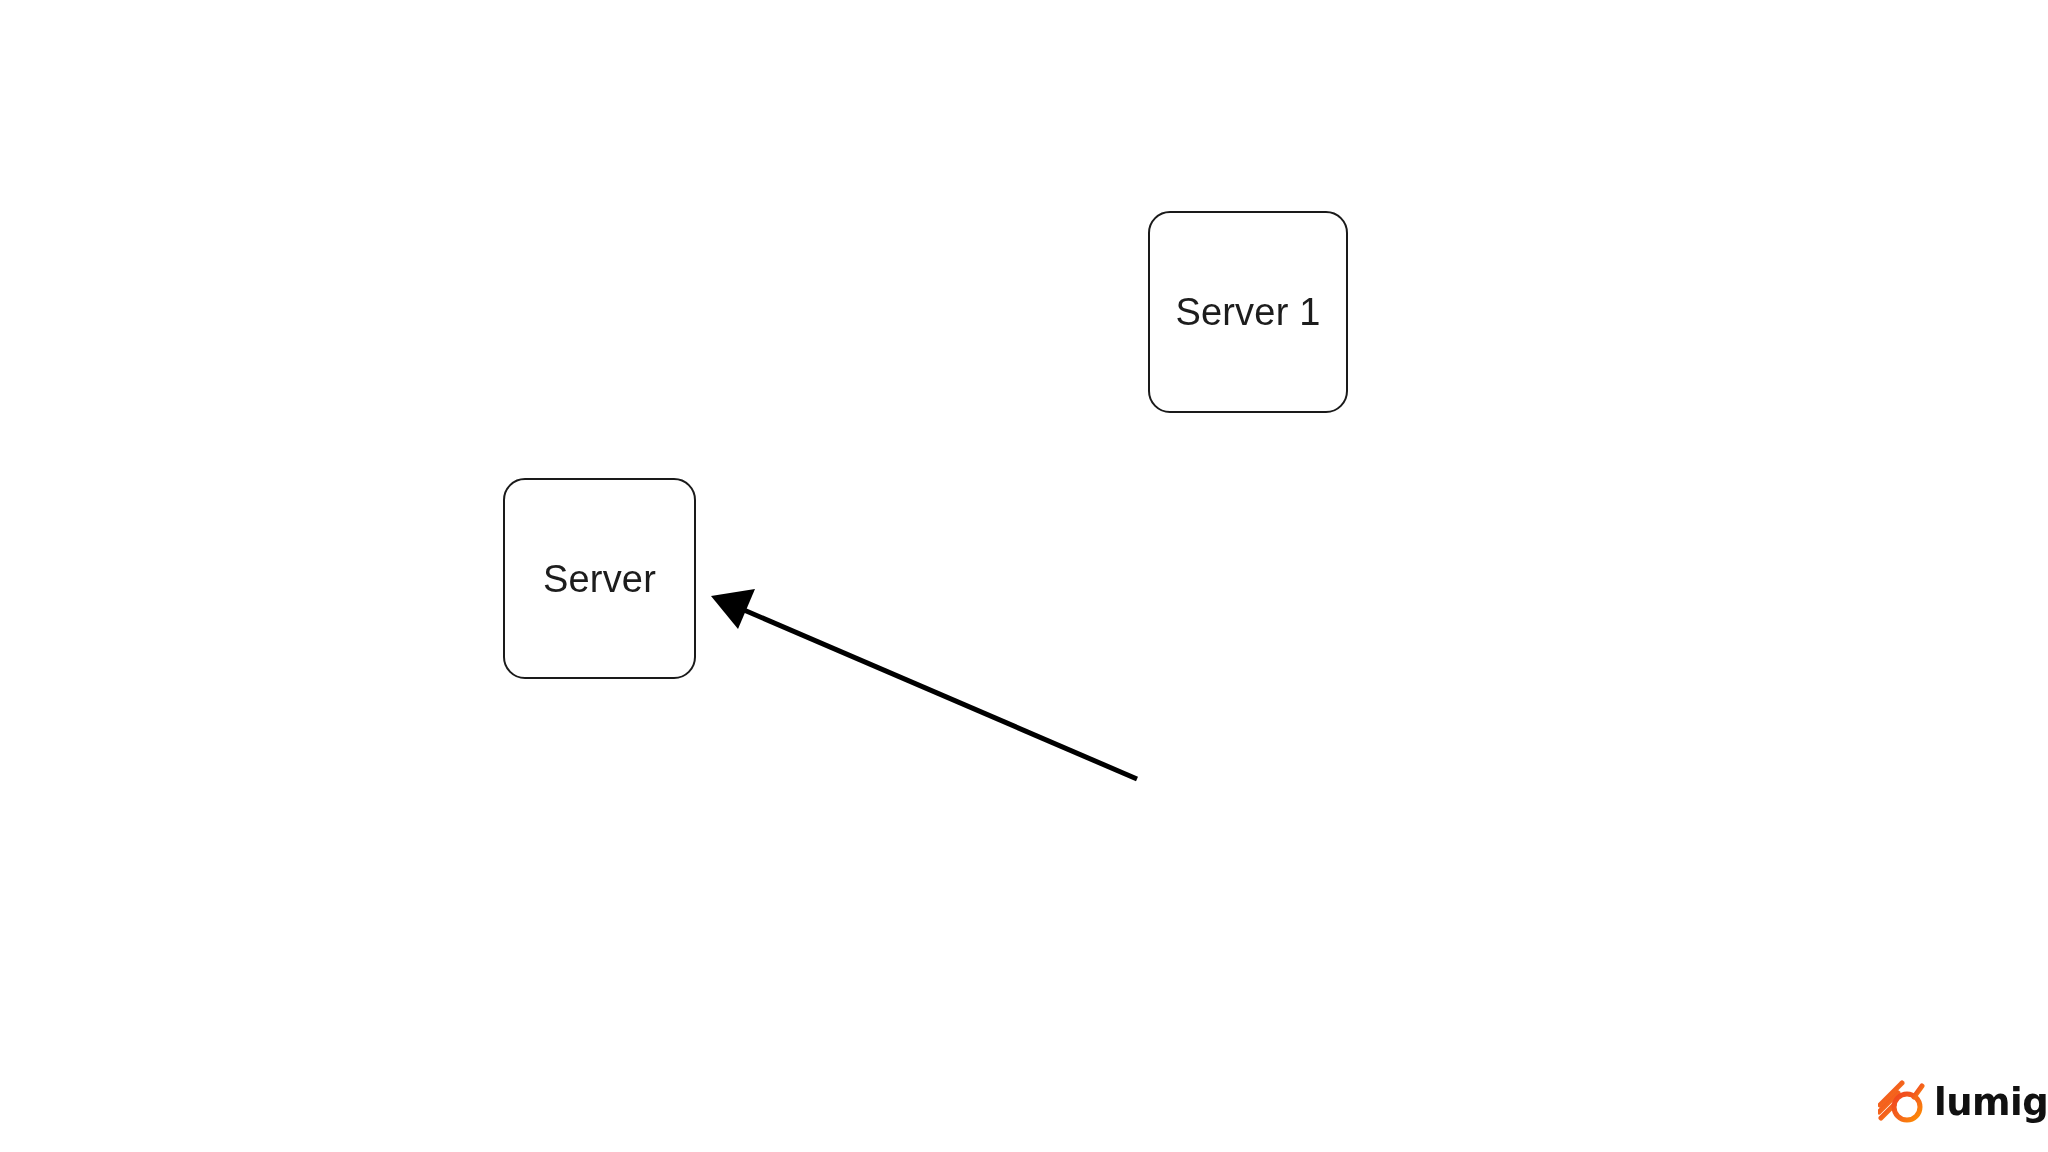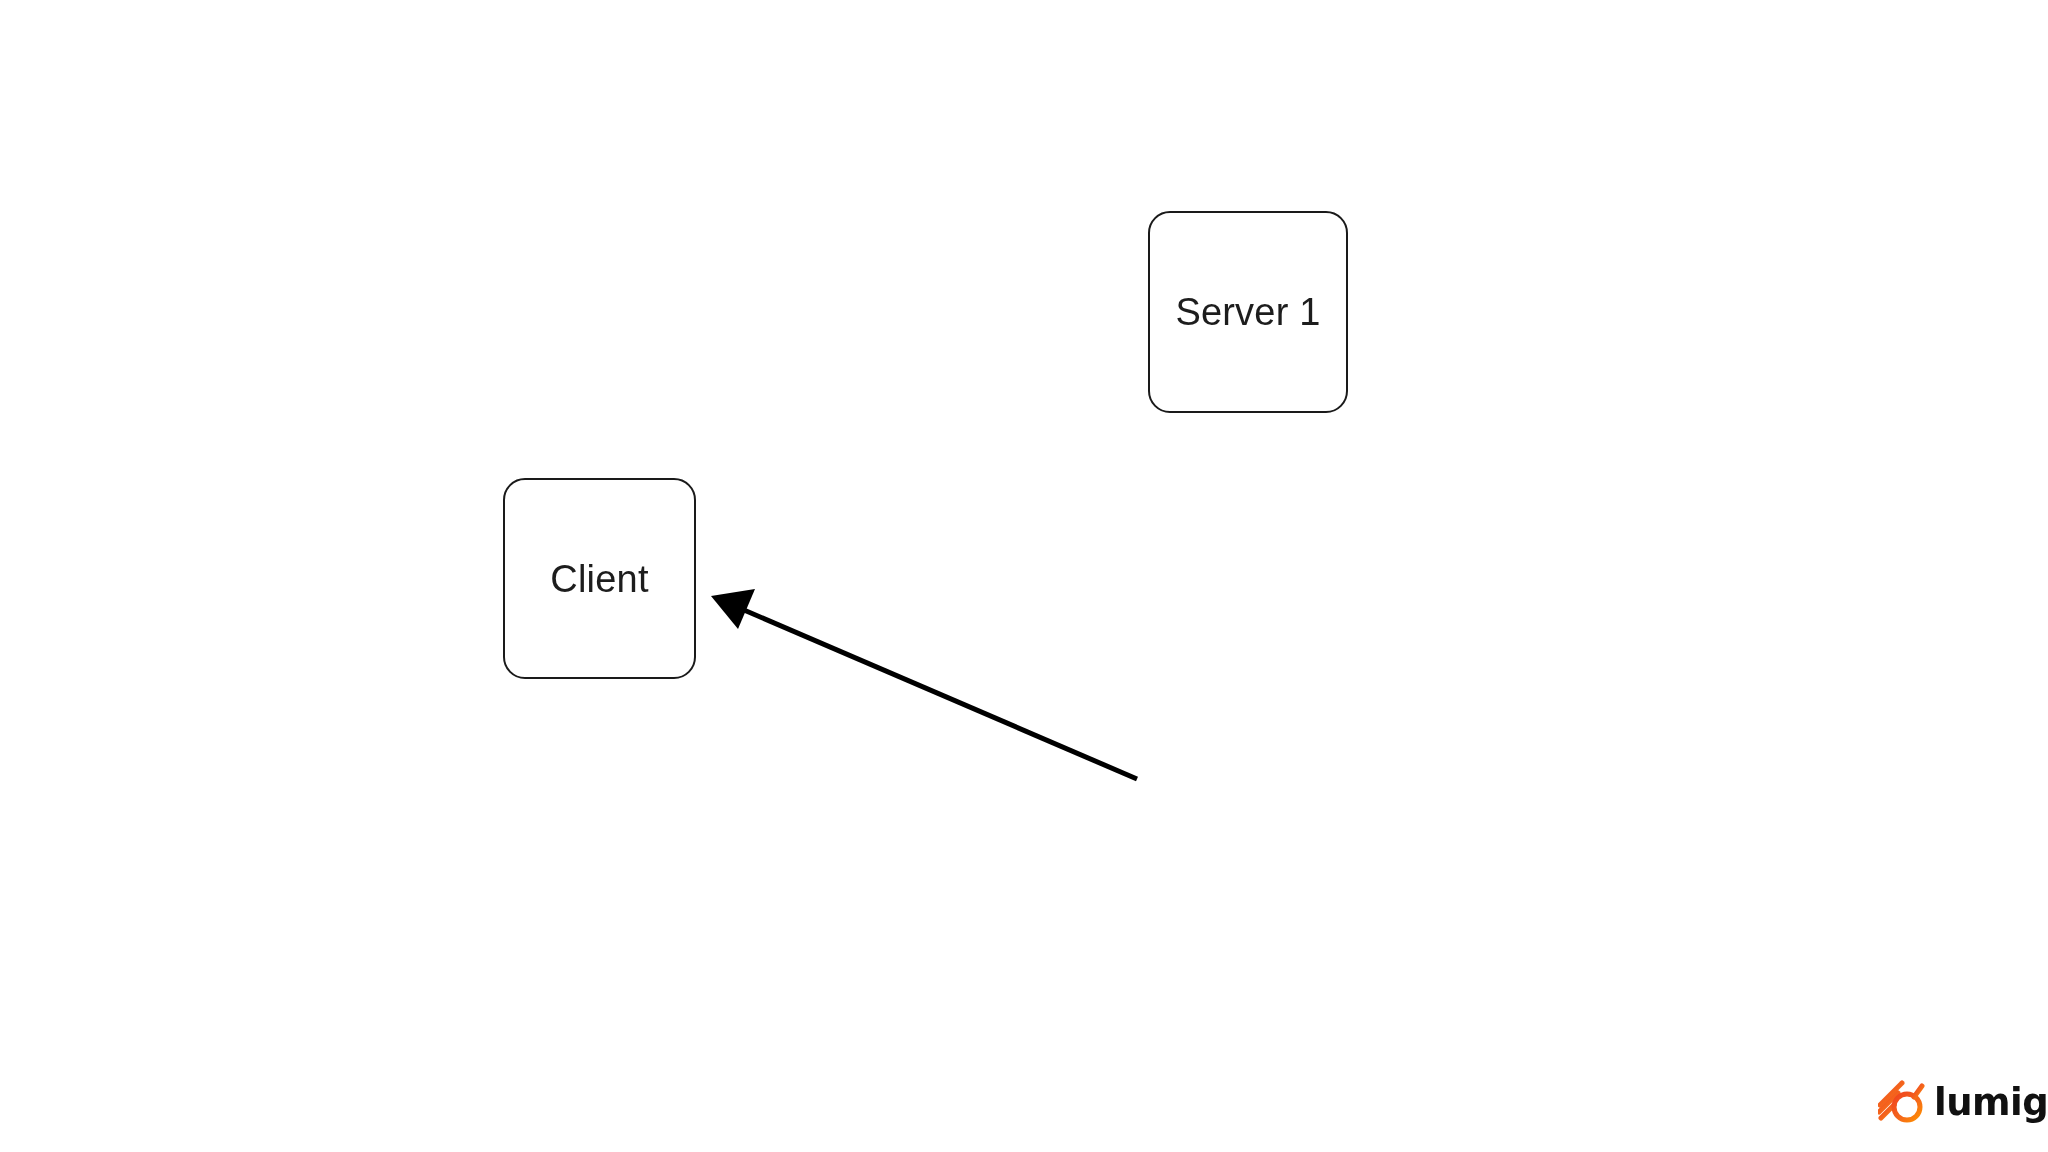--- a/index.html
+++ b/index.html
@@ -112,21 +112,21 @@
 
       <polygon points="711,596 755,589 738,629" fill="#000000"></polygon>
     </g>
   </svg>
 
   <div class="node" id="node-server-1">
     <span class="node-label">Server 1</span>
   </div>
 
   <div class="node" id="node-client">
-    <span class="node-label">Client</span>
+    <span class="node-label">Server</span>
   </div>
 
 
   <div id="brand-logo">
     <svg id="brand-mark" viewBox="0 0 52 52" xmlns="http://www.w3.org/2000/svg">
       <defs>
         <linearGradient id="lumigoGrad" x1="0" y1="0" x2="1" y2="1">
           <stop offset="0%" stop-color="#F0421E"></stop>
           <stop offset="55%" stop-color="#F4661C"></stop>
           <stop offset="100%" stop-color="#FF9000"></stop>

